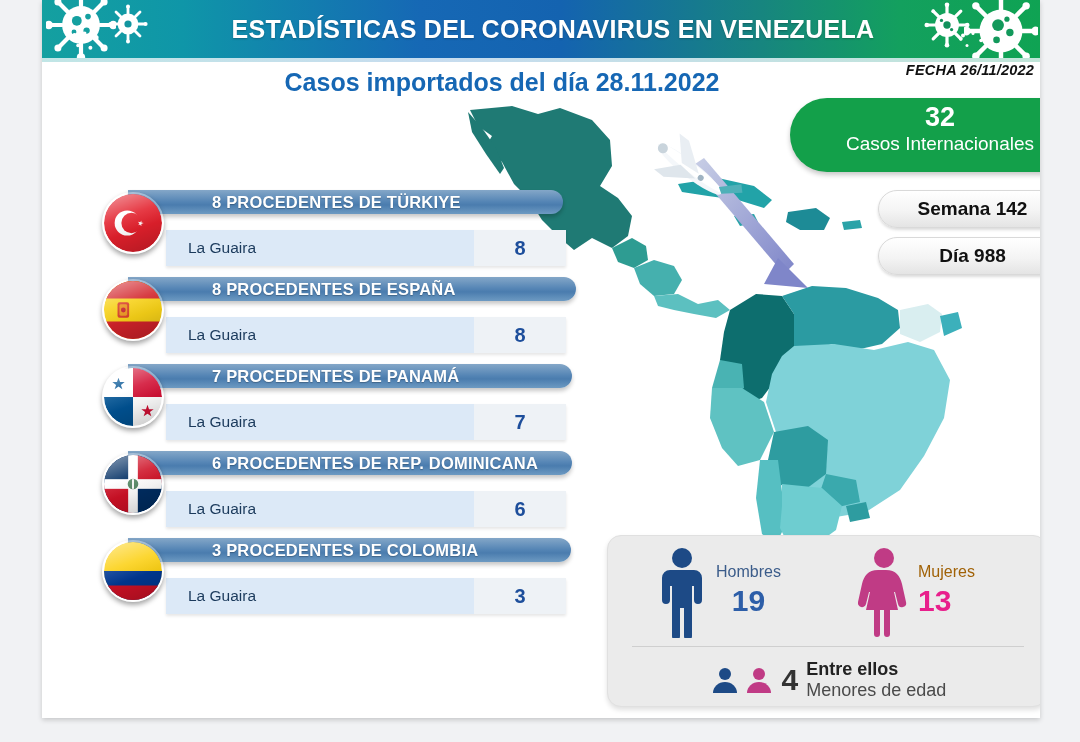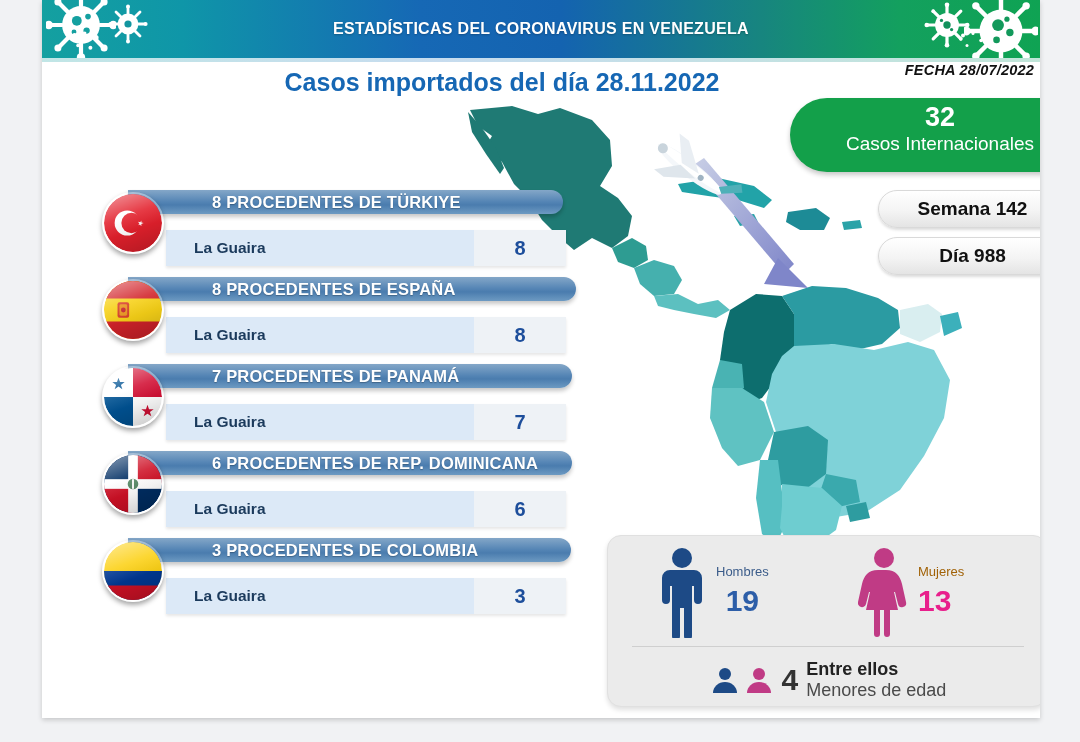--- a/index.html
+++ b/index.html
@@ -19,23 +19,23 @@
     overflow:hidden;
   }
 
   
   .banner{
     position:absolute;left:0;top:0;width:998px;height:58px;
     background:linear-gradient(90deg,#14a0a0 0%,#0f96a8 14%,#1668b5 38%,#1463b0 52%,#17857f 72%,#13a05e 86%,#0fa353 100%);
     overflow:hidden;
   }
   .banner-title{
-    position:absolute;left:0;top:0;width:998px;height:58px;
+    position:absolute;left:12px;top:0;width:998px;height:58px;
     display:flex;align-items:center;justify-content:center;
-    color:#ffffff;font-size:16px;font-weight:bold;letter-spacing:.3px;
+    color:#ffffff;font-size:25px;font-weight:bold;letter-spacing:.3px;
     text-shadow:0 1px 2px rgba(0,0,0,.25);
     z-index:3;
   }
   .virus{position:absolute;z-index:1;}
   .virus svg{display:block;}
 
   .banner-underline{
     position:absolute;left:0;top:58px;width:998px;height:4px;
     background:linear-gradient(90deg,#9fd8d8 0%,#a8c9e6 40%,#9fd8c4 100%);
     opacity:.65;
@@ -116,21 +116,21 @@
   .bar-w4{width:444px;}
   .bar-w5{width:443px;}
   .subrow{
     position:absolute;left:64px;top:40px;width:400px;height:36px;
     background:#dce9f7;
     box-shadow:0 2px 3px rgba(0,0,0,.10);
     display:flex;align-items:center;
     z-index:1;
   }
   .subrow-name{
-    flex:1;padding-left:28px;color:#1b3a5c;font-size:15.5px;font-weight:bold;
+    flex:1;padding-left:22px;color:#1b3a5c;font-size:15.5px;font-weight:normal;
   }
   .subrow-val{
     width:92px;height:36px;background:#eef2f6;
     display:flex;align-items:center;justify-content:center;
     color:#1d4e9b;font-size:20px;font-weight:bold;
   }
 
   
   .map{position:absolute;left:400px;top:88px;width:520px;height:460px;z-index:0;}
   .map svg{display:block;}
@@ -142,21 +142,21 @@
     box-shadow:0 3px 5px rgba(0,0,0,.12);
     box-sizing:border-box;
   }
   .gender-top{position:relative;height:108px;}
   .g-item{position:absolute;top:10px;display:flex;align-items:flex-start;}
   .g-men{left:48px;}
   .g-women{left:250px;}
   .g-figure{width:52px;height:92px;}
   .g-figure svg{display:block;}
   .g-txt{padding-left:8px;padding-top:14px;}
-  .g-label{font-size:13px;line-height:24px;}
+  .g-label{font-size:16px;line-height:24px;}
   .g-num{font-size:30px;font-weight:bold;line-height:34px;}
   .men .g-label{color:#3b5c8a;}
   .men .g-num{color:#2d5ea8;text-align:center;}
   .women .g-label{color:#a16207;}
   .women .g-num{color:#e81f8c;}
   .g-divider{
     position:absolute;left:24px;top:110px;width:392px;height:1px;background:#cfcfcf;
   }
   .minors{
     position:absolute;left:0;top:118px;width:440px;height:52px;
@@ -314,21 +314,21 @@
               <circle cx="30" cy="6" r="3"></circle>
           <circle cx="46" cy="20" r="3.5"></circle>
               <circle cx="18" cy="30" r="3"></circle>
         </g>
       </svg>
     </div>
   </div>
   <div class="banner-underline"></div>
 
   <div class="subtitle">Casos importados del día 28.11.2022</div>
-  <div class="fecha">FECHA 28/07/2022</div>
+  <div class="fecha">FECHA 26/11/2022</div>
 
   <div class="map">
     <svg width="520" height="460" viewBox="0 0 520 460">
 
       <path fill="#1f7a74" d="M28 22 L70 18 L96 26 L118 20 L150 32 L168 52 L170 78 L158 98 L176 110
            L190 128 L186 148 L170 160 L150 150 L132 162 L118 150 L100 132 L86 110
            L72 96 L60 74 L44 58 L50 48 L36 38 Z"></path>
 
       <path fill="#1f7a74" d="M26 24 L40 40 L54 60 L62 80 L58 86 L44 66 L30 44 Z"></path>
 

